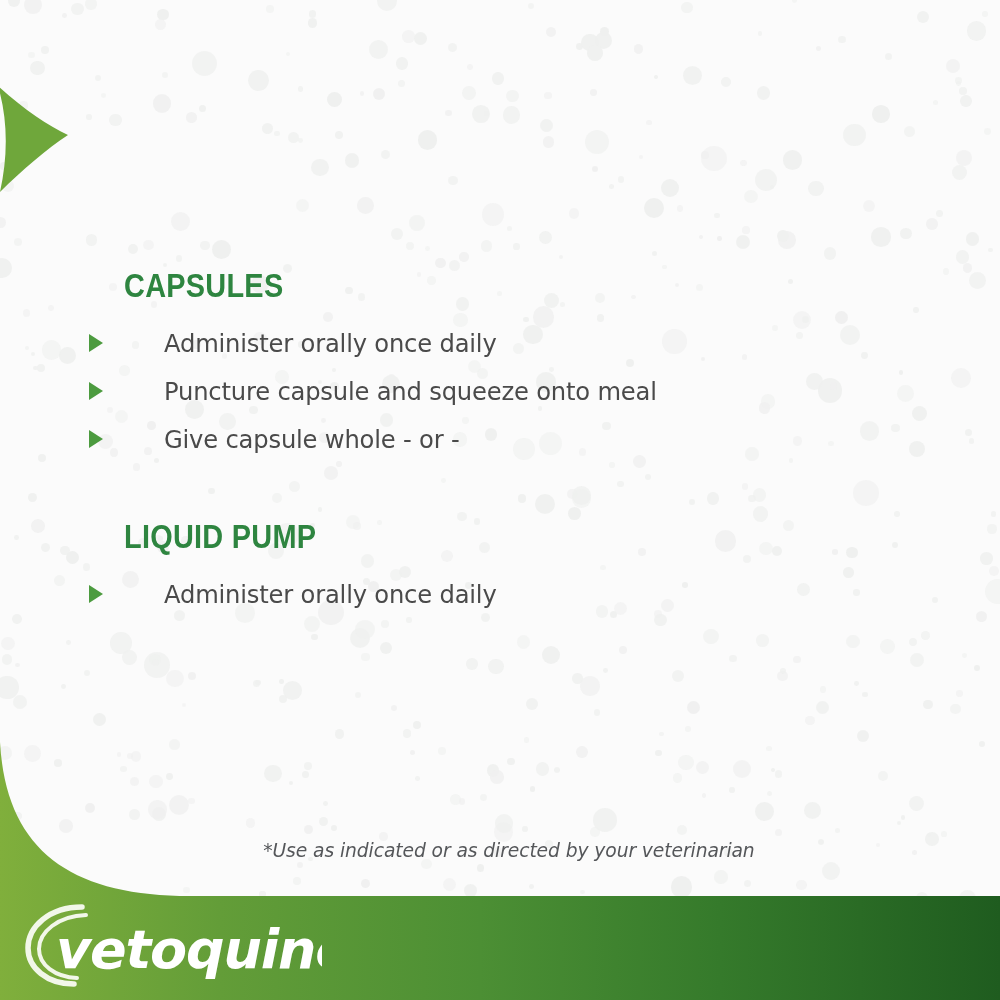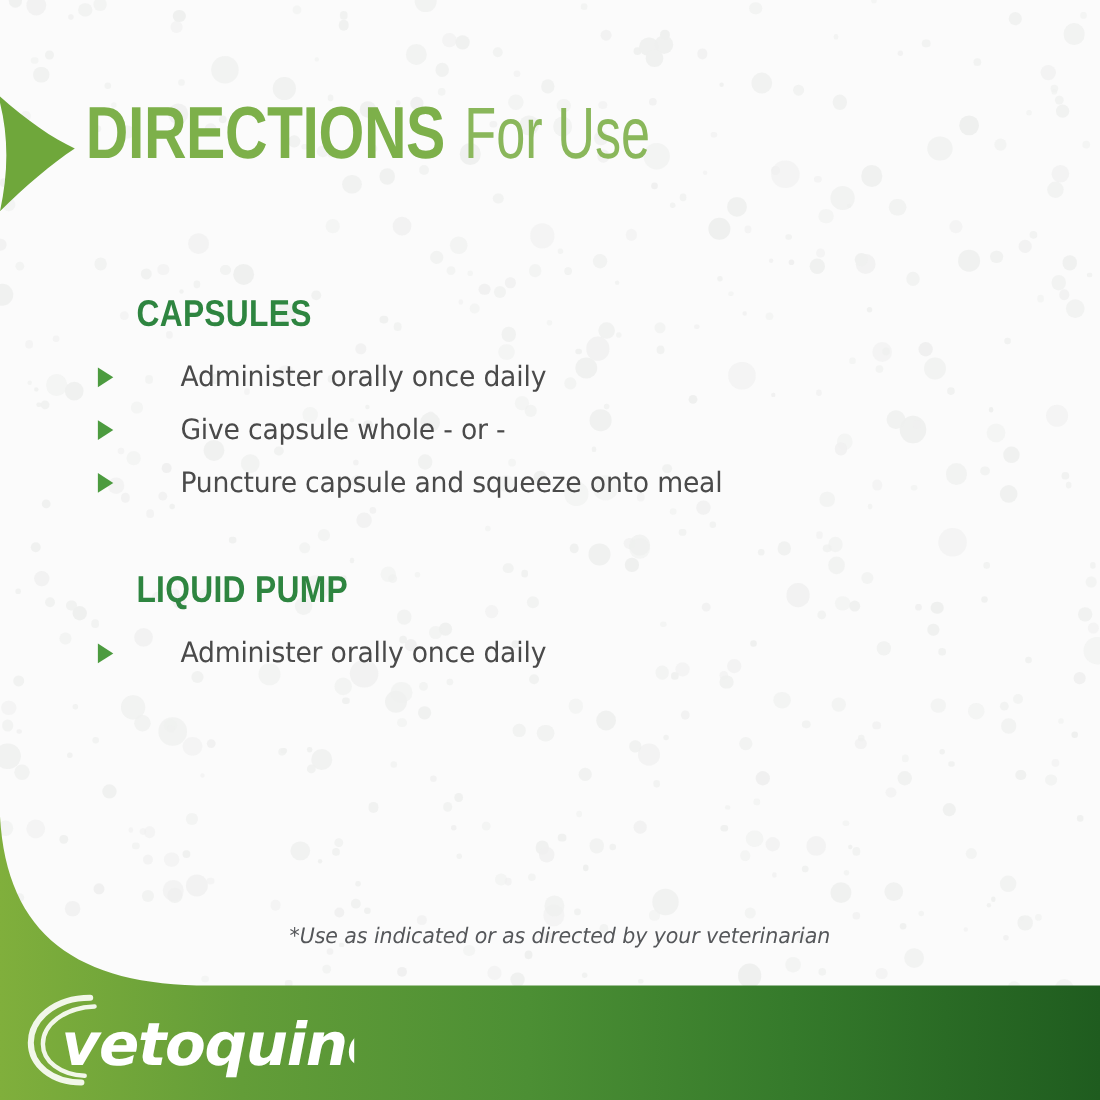--- a/index.html
+++ b/index.html
@@ -712,40 +712,37 @@
         <stop offset="100%" stop-color="#1f5c1f"></stop>
       </linearGradient>
     </defs>
     <path d="M0,42 C6,150 70,196 190,196 L1000,196 L1000,300 L0,300 Z" fill="url(#bandGrad)"></path>
   </svg>
 
   <svg id="header-arrow" viewBox="0 0 76 118">
     <path d="M0,8 C24,30 50,48 70,57 C50,70 24,92 2,114 C10,78 10,42 0,8 Z" fill="#6fa73b"></path>
   </svg>
 
-  <div id="header-title">
-    <span class="title-bold">DIRECTIONS</span><span class="title-light">For Use</span>
-  </div>
 
   <div id="content">
 
     <div class="section" style="top:268px">
       <h2 class="section-heading">CAPSULES</h2>
       <ul class="bullet-list" style="margin-top:26px">
         <li class="bullet-item">
           <span class="bullet-marker"></span>
           <span class="bullet-text">Administer orally once daily</span>
         </li>
         <li class="bullet-item">
           <span class="bullet-marker"></span>
-          <span class="bullet-text">Give capsule whole - or -</span>
+          <span class="bullet-text">Puncture capsule and squeeze onto meal</span>
         </li>
         <li class="bullet-item">
           <span class="bullet-marker"></span>
-          <span class="bullet-text">Puncture capsule and squeeze onto meal</span>
+          <span class="bullet-text">Give capsule whole - or -</span>
         </li>
       </ul>
     </div>
 
     <div class="section" style="top:519px">
       <h2 class="section-heading">LIQUID PUMP</h2>
       <ul class="bullet-list" style="margin-top:26px">
         <li class="bullet-item">
           <span class="bullet-marker"></span>
           <span class="bullet-text">Administer orally once daily</span>

